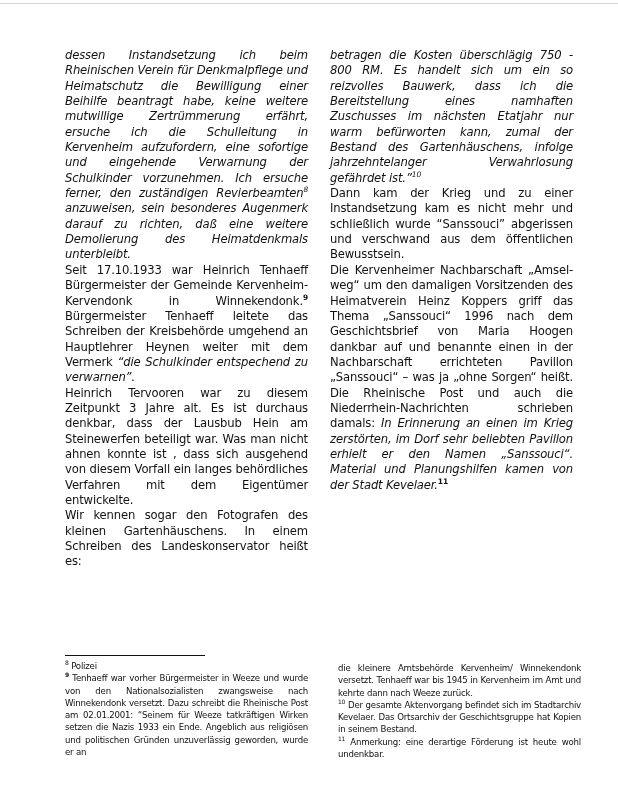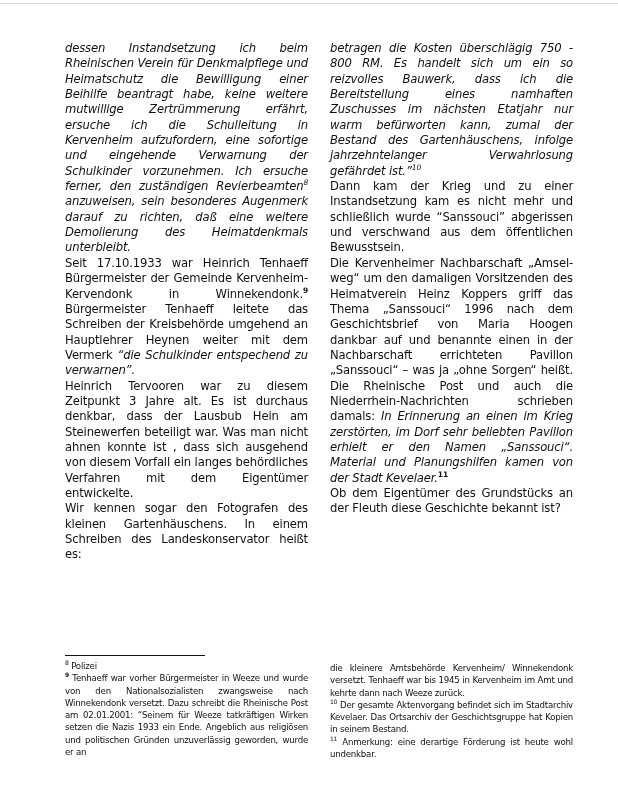--- a/index.html
+++ b/index.html
@@ -7,61 +7,60 @@
     width: 618px; height: 806px; overflow: hidden;
     background: #ffffff; position: relative;
     font-family: "DejaVu Sans", "Liberation Sans", sans-serif;
     color: #111111;
   }
   .top-rule {
     position: absolute; left: 0; top: 3px; width: 618px; height: 1px;
     background: #d4d4d4;
   }
   .column {
-    position: absolute; top: 41px; width: 243px;
+    position: absolute; top: 48px; width: 243px;
     font-size: 11.6px; line-height: 15.35px;
     text-align: justify; letter-spacing: -0.15px;
   }
   .col-left { left: 65px; }
   .col-right { left: 330px; }
   .column p { margin: 0; }
   .column em { font-style: italic; }
   sup { font-size: 7.5px; line-height: 0; vertical-align: 5px; font-style: italic; }
   sup.up { font-style: normal; font-weight: bold; }
   .fn-rule {
     position: absolute; left: 65px; top: 655px; width: 140px; height: 1px;
     background: #111111;
   }
   .footnotes {
     position: absolute; width: 243px;
     font-size: 8.6px; line-height: 12.3px; text-align: justify;
     letter-spacing: -0.2px;
   }
   .fn-left { left: 65px; top: 660px; }
-  .fn-right { left: 330px; top: 662px; }
+  .fn-right { left: 338px; top: 662px; }
   .footnotes p { margin: 0; }
   .footnotes sup { font-size: 6px; vertical-align: 4px; font-style: normal; }
 </style>
 </head>
 <body>
 
 <div class="top-rule"></div>
 
 <div class="column col-left">
   <p><em>dessen Instandsetzung ich beim Rheinischen Verein für Denkmalpflege und Heimatschutz die Bewilligung einer Beihilfe beantragt habe, keine weitere mutwillige Zertrümmerung erfährt, ersuche ich die Schulleitung in Kervenheim aufzufordern, eine sofortige und eingehende Verwarnung der Schulkinder vorzunehmen. Ich ersuche ferner, den zuständigen Revierbeamten</em><sup>8</sup><em> anzuweisen, sein besonderes Augenmerk darauf zu richten, daß eine weitere Demolierung des Heimatdenkmals unterbleibt.</em></p>
   <p><span>Seit 17.10.1933 war Heinrich Tenhaeff Bürgermeister der Gemeinde Kervenheim-Kervendonk in Winnekendonk.</span><sup class="up">9</sup><span> Bürgermeister Tenhaeff leitete das Schreiben der Kreisbehörde umgehend an Hauptlehrer Heynen weiter mit dem Vermerk </span><em>“die Schulkinder entspechend zu verwarnen”.</em></p>
   <p>Heinrich Tervooren war zu diesem Zeitpunkt 3 Jahre alt. Es ist durchaus denkbar, dass der Lausbub Hein am Steinewerfen beteiligt war. Was man nicht ahnen konnte ist , dass sich ausgehend von diesem Vorfall ein langes behördliches Verfahren mit dem Eigentümer entwickelte.</p>
   <p>Wir kennen sogar den Fotografen des kleinen Gartenhäuschens. In einem Schreiben des Landeskonservator heißt es:</p>
 </div>
 
 <div class="column col-right">
   <p><em>betragen die Kosten überschlägig 750 - 800 RM. Es handelt sich um ein so reizvolles Bauwerk, dass ich die Bereitstellung eines namhaften Zuschusses im nächsten Etatjahr nur warm befürworten kann, zumal der Bestand des Gartenhäuschens, infolge jahrzehntelanger Verwahrlosung gefährdet ist.”</em><sup>10</sup></p>
   <p>Dann kam der Krieg und zu einer Instandsetzung kam es nicht mehr und schließlich wurde “Sanssouci” abgerissen und verschwand aus dem öffentlichen Bewusstsein.</p>
   <p><span>Die Kervenheimer Nachbarschaft „Amsel-weg“ um den damaligen Vorsitzenden des Heimatverein Heinz Koppers griff das Thema „Sanssouci“ 1996 nach dem Geschichtsbrief von Maria Hoogen dankbar auf und benannte einen in der Nachbarschaft errichteten Pavillon „Sanssouci“ – was ja „ohne Sorgen“ heißt. Die Rheinische Post und auch die Niederrhein-Nachrichten schrieben damals: </span><em>In Erinnerung an einen im Krieg zerstörten, im Dorf sehr beliebten Pavillon erhielt er den Namen „Sanssouci“. Material und Planungshilfen kamen von der Stadt Kevelaer.</em><sup class="up">11</sup></p>
-  <p>Ob dem Eigentümer des Grundstücks an der Fleuth diese Geschichte bekannt ist?</p>
 </div>
 
 <div class="fn-rule"></div>
 
 <div class="footnotes fn-left">
   <p><sup>8</sup><span> Polizei</span></p>
   <p><sup style="font-weight:bold">9</sup><span> Tenhaeff war vorher Bürgermeister in Weeze und wurde von den Nationalsozialisten zwangsweise nach Winnekendonk versetzt. Dazu schreibt die Rheinische Post am 02.01.2001: “Seinem für Weeze tatkräftigen Wirken setzen die Nazis 1933 ein Ende. Angeblich aus religiösen und politischen Gründen unzuverlässig geworden, wurde er an</span></p>
 </div>
 
 <div class="footnotes fn-right">

